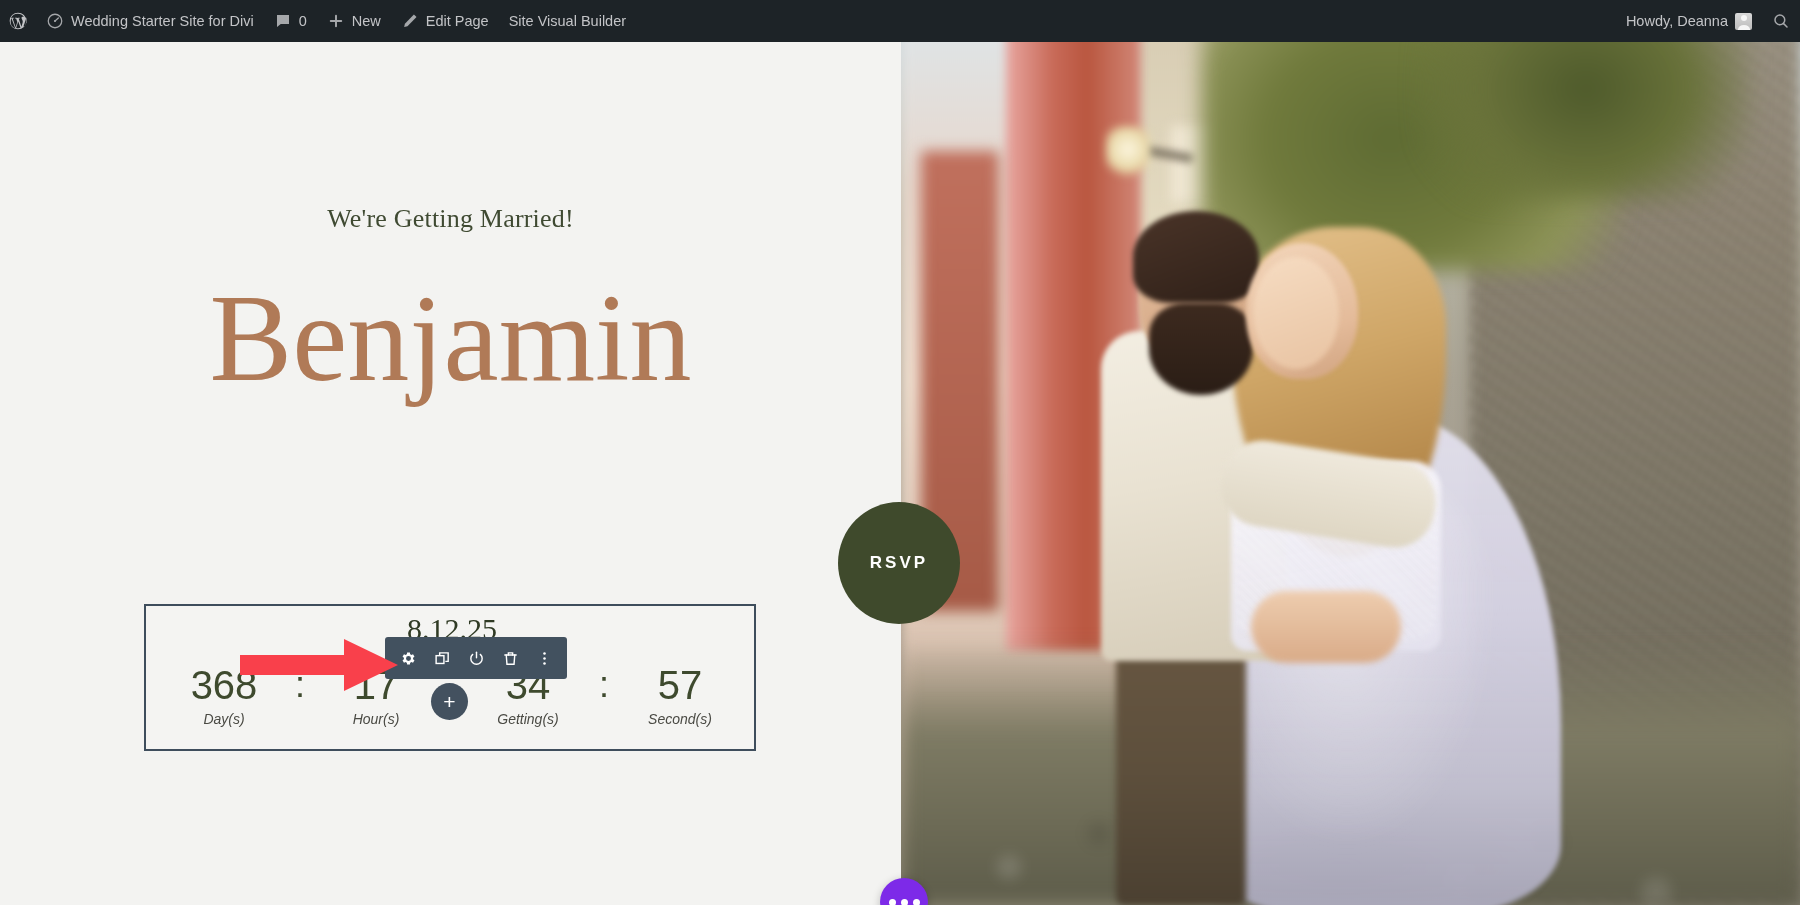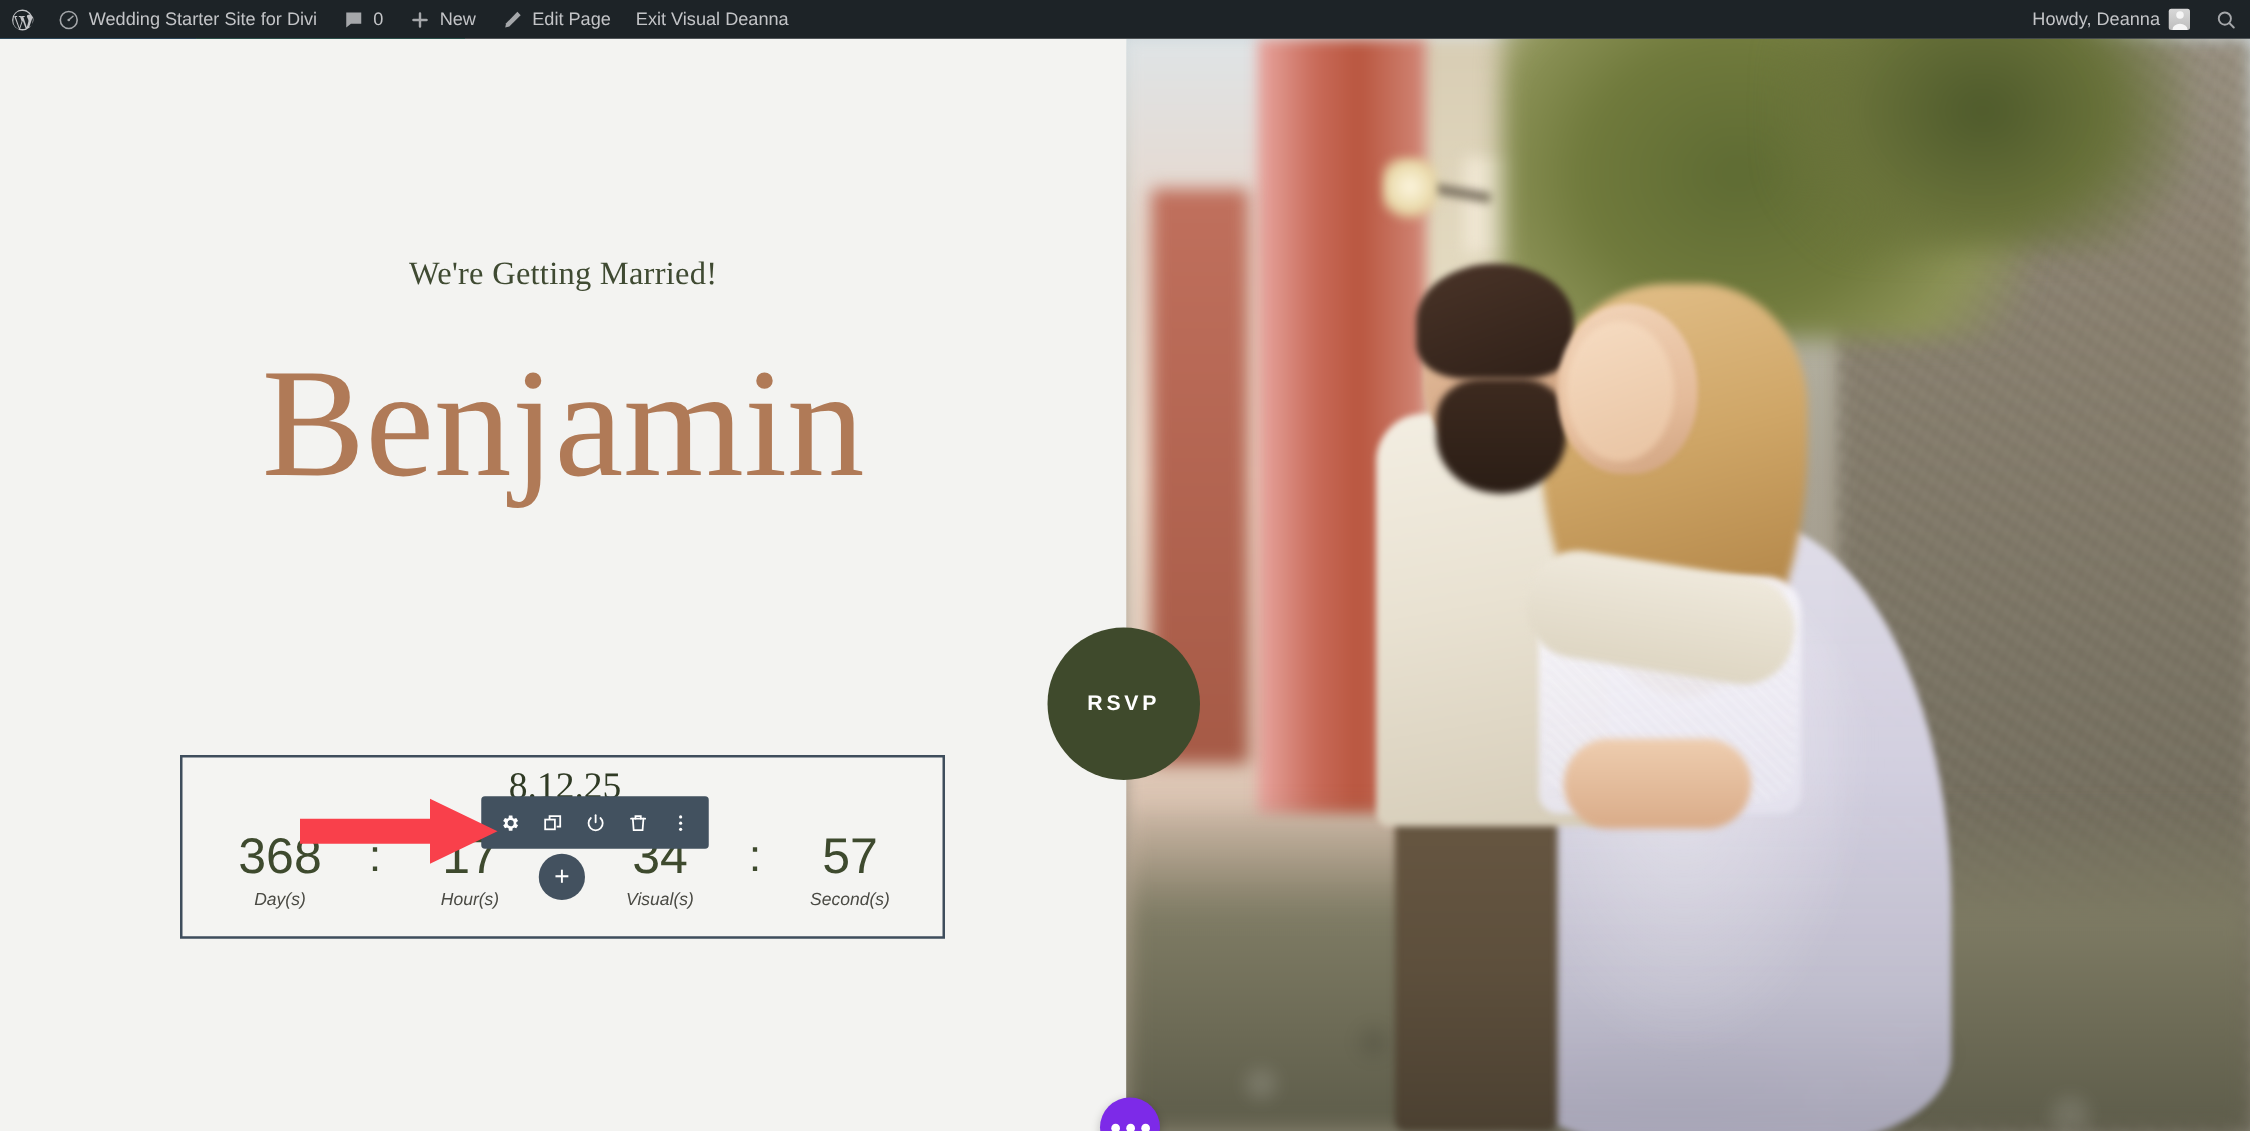--- a/index.html
+++ b/index.html
@@ -6,21 +6,21 @@
   html, body {
     width: 1800px; height: 905px;
     overflow: hidden;
     font-family: "Liberation Sans", sans-serif;
     background: #f2f2f0;
   }
 
   
   .adminbar {
     position: absolute; top: 0; left: 0;
-    width: 1800px; height: 31px;
+    width: 1800px; height: 42px;
     background: #1d2327;
     display: flex; align-items: center;
     color: #c3c4c7;
     font-size: 14.5px;
     z-index: 60;
   }
   .ab-item {
     display: flex; align-items: center; gap: 7px;
     height: 31px; padding: 0 10px;
     color: #c3c4c7; white-space: nowrap;
@@ -382,21 +382,21 @@
   <div class="ab-item">
     <span>
       <svg class="dash-glyph" viewBox="0 0 24 24" fill="#c3c4c7">
         <path d="M17.2 3.3 20.7 6.8 8.6 18.9l-4.4 1 1-4.4z"></path>
       </svg>
     </span>
     <span>Edit Page</span>
   </div>
 
   <div class="ab-item">
-    <span>Exit Visual Deanna</span>
+    <span>Site Visual Builder</span>
   </div>
 
   <div class="ab-spacer"></div>
 
   <div class="ab-right">
     <div class="ab-item">
       <span>Howdy, Deanna</span>
       <span class="avatar-sq"></span>
     </div>
     <div class="ab-item">
@@ -431,21 +431,21 @@
         <div class="cd-sep">:</div>
 
         <div class="cd-unit">
           <div class="cd-val">17</div>
           <div class="cd-lab">Hour(s)</div>
         </div>
         <div class="cd-sep"></div>
 
         <div class="cd-unit">
           <div class="cd-val">34</div>
-          <div class="cd-lab">Visual(s)</div>
+          <div class="cd-lab">Getting(s)</div>
         </div>
         <div class="cd-sep">:</div>
 
         <div class="cd-unit">
           <div class="cd-val">57</div>
           <div class="cd-lab">Second(s)</div>
         </div>
       </div>
     </div>
 

